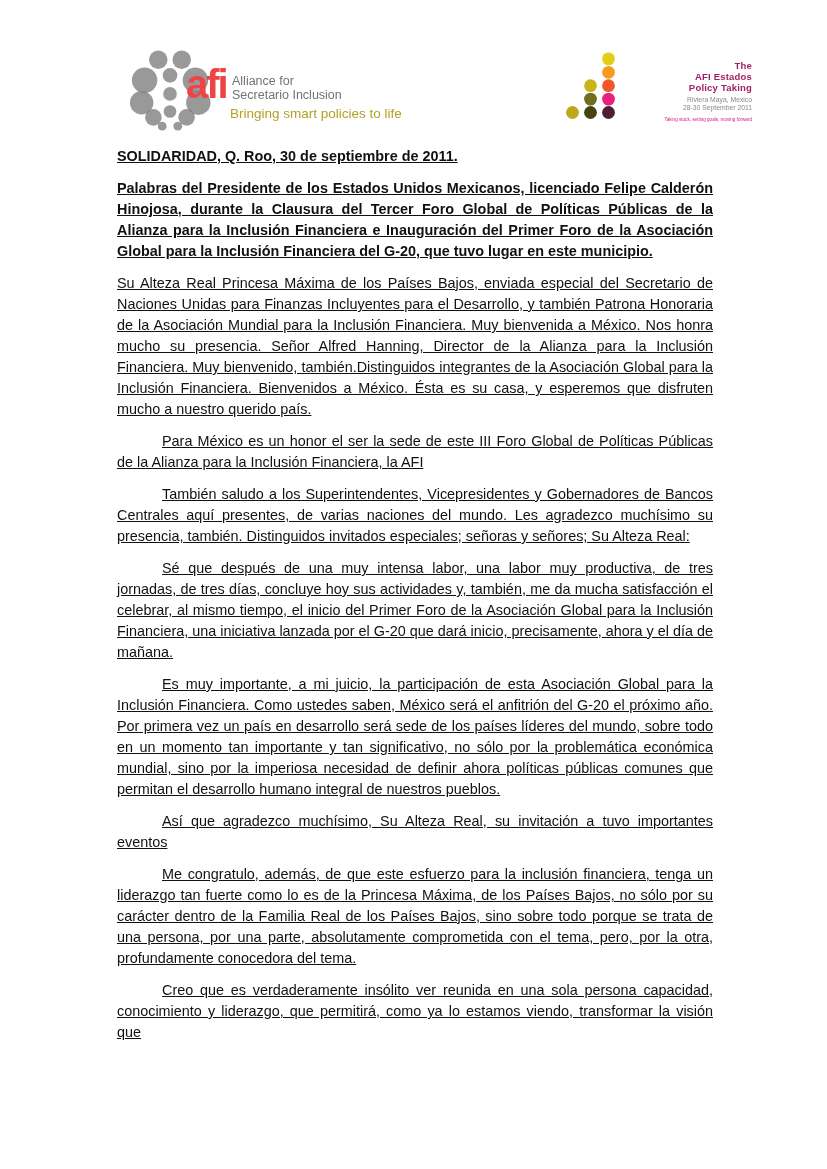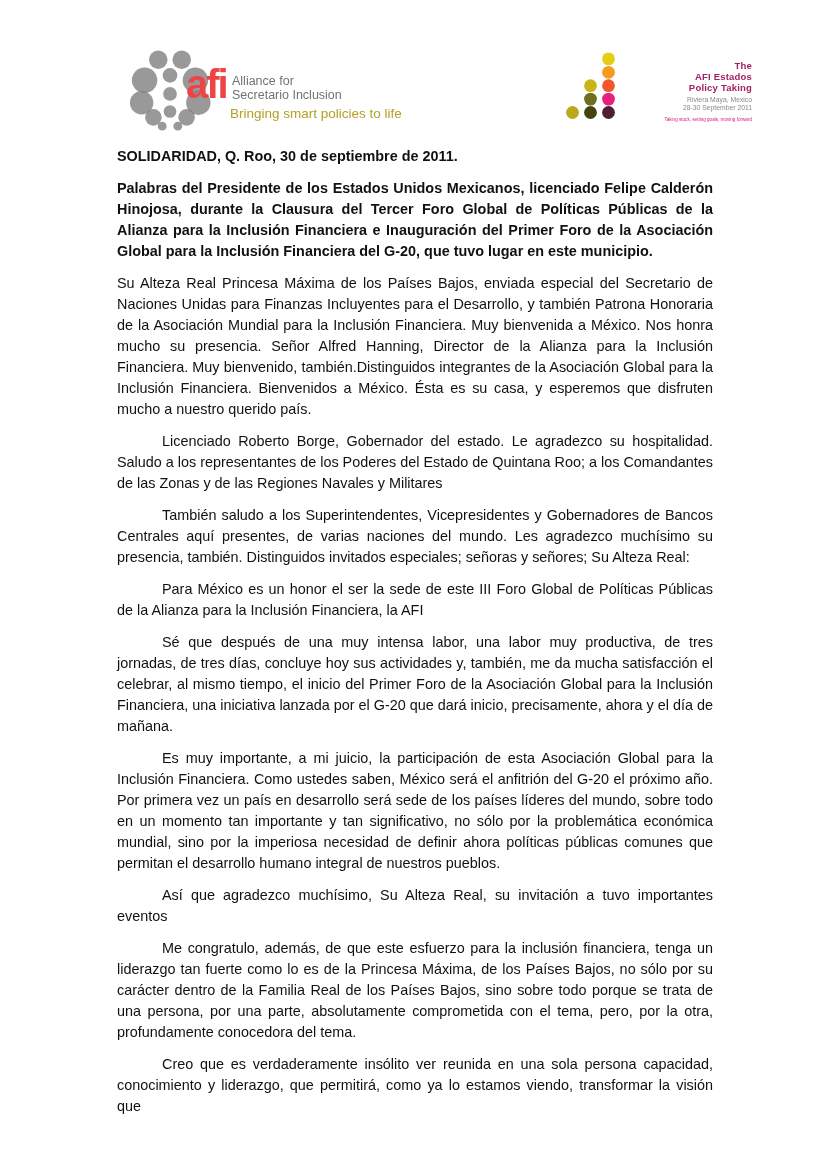--- a/index.html
+++ b/index.html
@@ -46,21 +46,21 @@
     font-size: 4.6px; color: #d81b7b; white-space: nowrap;
   }
 
   
   .content {
     position: absolute; left: 117px; top: 146px; width: 596px;
     color: #111111;
     font-size: 14.4px; line-height: 21px;
     text-align: justify;
   }
-  .content p { margin: 0 0 11px 0; }
+  .content p { margin: 0 0 11px 0; text-decoration: underline; }
   .dateline { font-weight: bold; }
   .doc-title { font-weight: bold; }
   .body-para.indent { text-indent: 45px; }
 </style>
 </head>
 <body>
 
 <div class="page">
 
   <div class="afi-logo">
@@ -113,23 +113,22 @@
       </div>
       <div class="gpf-tagline">Taking stock, setting goals, moving forward</div>
     </div>
   </div>
 
   <div class="content">
     <p class="dateline">SOLIDARIDAD, Q. Roo, 30 de septiembre de 2011.</p>
     <p class="doc-title">Palabras del Presidente de los Estados Unidos Mexicanos, licenciado Felipe Calderón Hinojosa, durante la Clausura del Tercer Foro Global de Políticas Públicas de la Alianza para la Inclusión Financiera e Inauguración del Primer Foro de la Asociación Global para la Inclusión Financiera del G-20, que tuvo lugar en este municipio.</p>
     <div>
         <p class="body-para">Su Alteza Real Princesa Máxima de los Países Bajos, enviada especial del Secretario de Naciones Unidas para Finanzas Incluyentes para el Desarrollo, y también Patrona Honoraria de la Asociación Mundial para la Inclusión Financiera. Muy bienvenida a México. Nos honra mucho su presencia. Señor Alfred Hanning, Director de la Alianza para la Inclusión Financiera. Muy bienvenido, también.Distinguidos integrantes de la Asociación Global para la Inclusión Financiera. Bienvenidos a México. Ésta es su casa, y esperemos que disfruten mucho a nuestro querido país.</p>
-        <p class="body-para indent">Licenciado Roberto Borge, Gobernador del estado. Le agradezco su hospitalidad. Saludo a los representantes de los Poderes del Estado de Quintana Roo; a los Comandantes de las Zonas y de las Regiones Navales y Militares</p>
+        <p class="body-para indent">Para México es un honor el ser la sede de este III Foro Global de Políticas Públicas de la Alianza para la Inclusión Financiera, la AFI</p>
         <p class="body-para indent">También saludo a los Superintendentes, Vicepresidentes y Gobernadores de Bancos Centrales aquí presentes, de varias naciones del mundo. Les agradezco muchísimo su presencia, también. Distinguidos invitados especiales; señoras y señores; Su Alteza Real:</p>
-        <p class="body-para indent">Para México es un honor el ser la sede de este III Foro Global de Políticas Públicas de la Alianza para la Inclusión Financiera, la AFI</p>
         <p class="body-para indent">Sé que después de una muy intensa labor, una labor muy productiva, de tres jornadas, de tres días, concluye hoy sus actividades y, también, me da mucha satisfacción el celebrar, al mismo tiempo, el inicio del Primer Foro de la Asociación Global para la Inclusión Financiera, una iniciativa lanzada por el G-20 que dará inicio, precisamente, ahora y el día de mañana.</p>
         <p class="body-para indent">Es muy importante, a mi juicio, la participación de esta Asociación Global para la Inclusión Financiera. Como ustedes saben, México será el anfitrión del G-20 el próximo año. Por primera vez un país en desarrollo será sede de los países líderes del mundo, sobre todo en un momento tan importante y tan significativo, no sólo por la problemática económica mundial, sino por la imperiosa necesidad de definir ahora políticas públicas comunes que permitan el desarrollo humano integral de nuestros pueblos.</p>
         <p class="body-para indent">Así que agradezco muchísimo, Su Alteza Real, su invitación a tuvo importantes eventos</p>
         <p class="body-para indent">Me congratulo, además, de que este esfuerzo para la inclusión financiera, tenga un liderazgo tan fuerte como lo es de la Princesa Máxima, de los Países Bajos, no sólo por su carácter dentro de la Familia Real de los Países Bajos, sino sobre todo porque se trata de una persona, por una parte, absolutamente comprometida con el tema, pero, por la otra, profundamente conocedora del tema.</p>
         <p class="body-para indent">Creo que es verdaderamente insólito ver reunida en una sola persona capacidad, conocimiento y liderazgo, que permitirá, como ya lo estamos viendo, transformar la visión que</p>
       </div>
   </div>
 
 </div>
 

